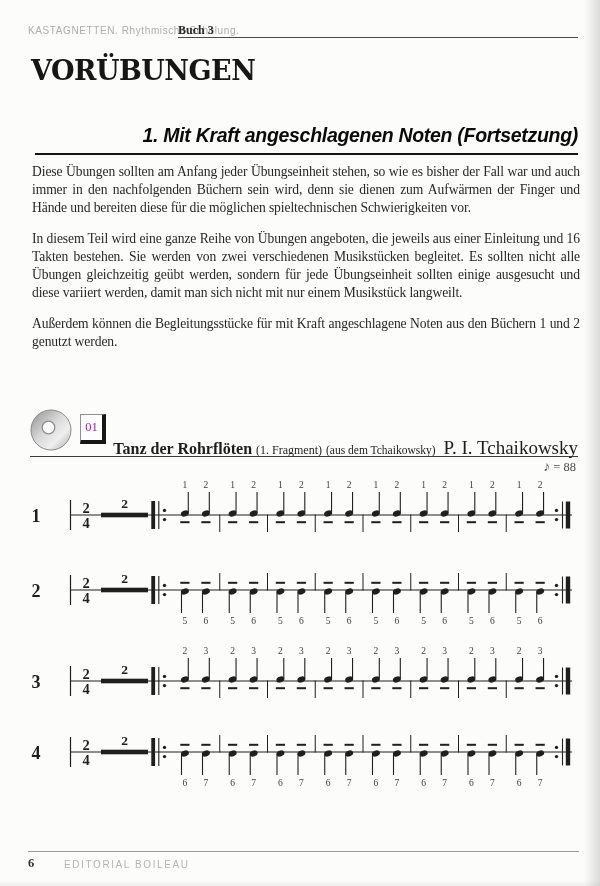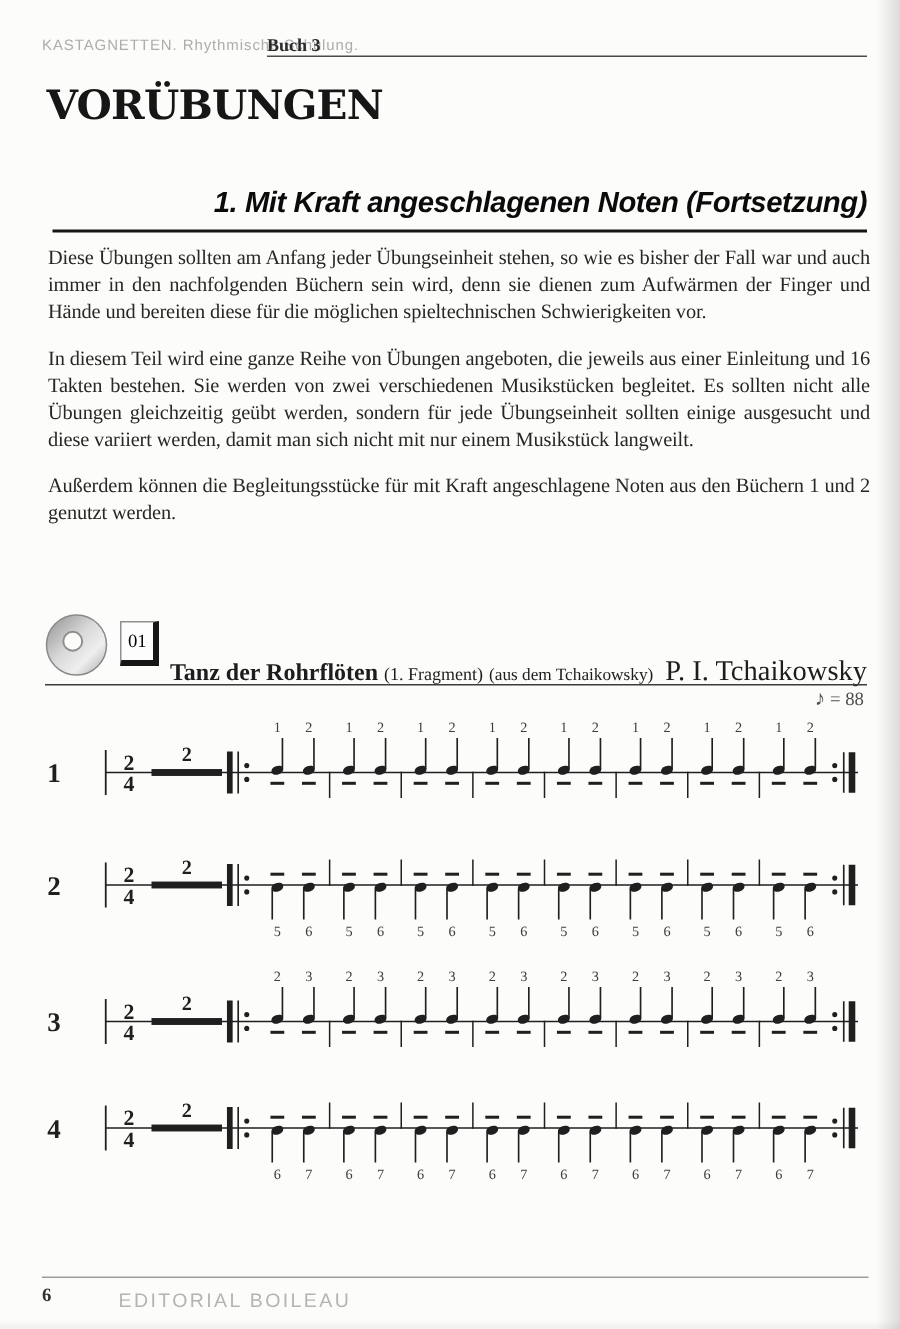--- a/index.html
+++ b/index.html
@@ -34,39 +34,39 @@
   .paras{position:absolute;left:32px;top:163px;width:548px;}
   .paras p{margin:0 0 13px 0;font-size:13.6px;line-height:18px;text-align:justify;
     color:#272727;letter-spacing:-0.1px;}
 
   
   .ex-label{position:absolute;left:30px;top:382px;font-variant:small-caps;font-weight:bold;
     font-size:13.5px;letter-spacing:0.4px;color:#1e1e1e;}
   .cd{position:absolute;left:30px;top:408px;}
   .cd-track{position:absolute;left:80px;top:414px;width:21px;height:25px;background:#fdfdfd;
     border:1px solid #909090;border-right:4px solid #161616;border-bottom:4px solid #161616;
-    font-size:12.5px;color:#000000;text-align:center;line-height:25px;}
+    font-size:12.5px;color:#a21caf;text-align:center;line-height:25px;}
   .piece-line{position:absolute;right:22px;top:437px;white-space:nowrap;color:#1d1d1d;}
   .piece-title{font-weight:bold;font-size:16px;}
   .piece-frag{font-weight:normal;font-size:12px;}
   .piece-src{font-size:11.5px;}
   .piece-comp{font-size:19px;}
   .title-rule{position:absolute;left:30px;top:456px;width:548px;height:1px;background:#3c3c3c;}
   .tempo{position:absolute;right:24px;top:459px;font-size:12.5px;color:#4d4d4d;white-space:nowrap;}
   .tempo .sym{font-size:14px;}
 
   
   .systems{position:absolute;left:0;top:0;width:600px;height:886px;}
   .system{position:absolute;left:0;}
 
   
   .ftr-rule{position:absolute;left:28px;top:851px;width:551px;height:1px;background:#9c9c9c;}
   .ftr-num{position:absolute;left:28px;top:856px;font-size:12.5px;font-weight:bold;color:#333;}
-  .ftr-pub{position:absolute;left:79px;top:859px;font-family:"Liberation Sans",sans-serif;
-    font-size:13px;letter-spacing:1.6px;color:#b4b4b4;}
+  .ftr-pub{position:absolute;left:64px;top:859px;font-family:"Liberation Sans",sans-serif;
+    font-size:10px;letter-spacing:1.6px;color:#b4b4b4;}
 </style>
 </head>
 <body>
 
 <div class="page">
 
   <div class="hdr-series">KASTAGNETTEN. Rhythmische Schulung.</div>
   <div class="hdr-book">Buch 3</div>
   <div class="hdr-rule"></div>
 

